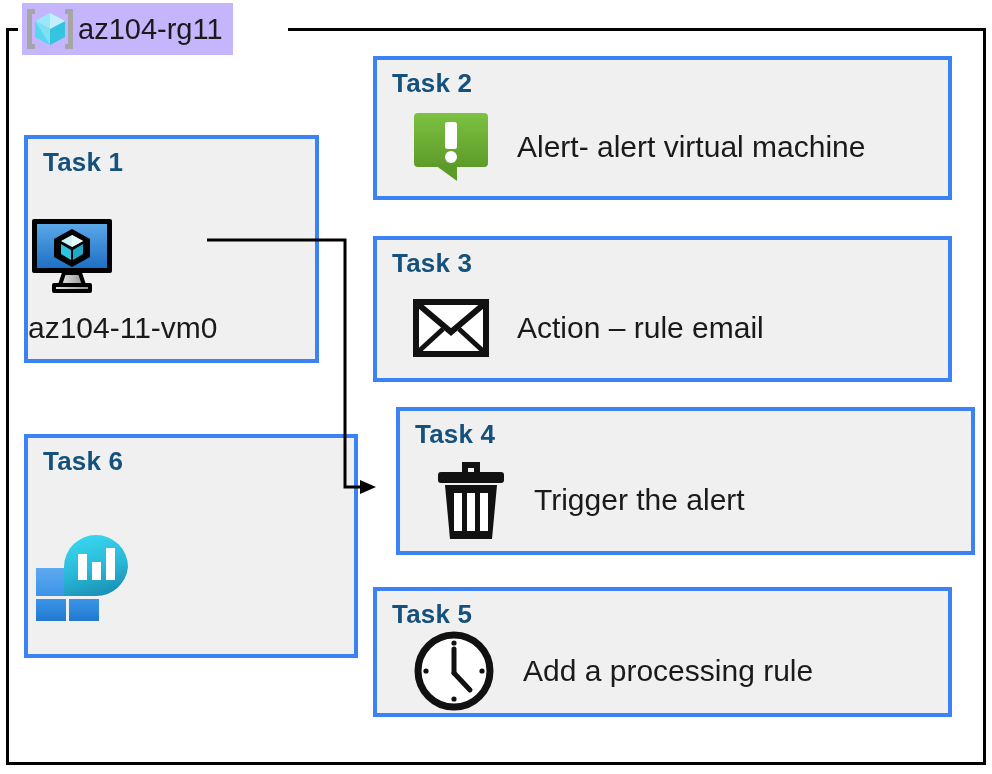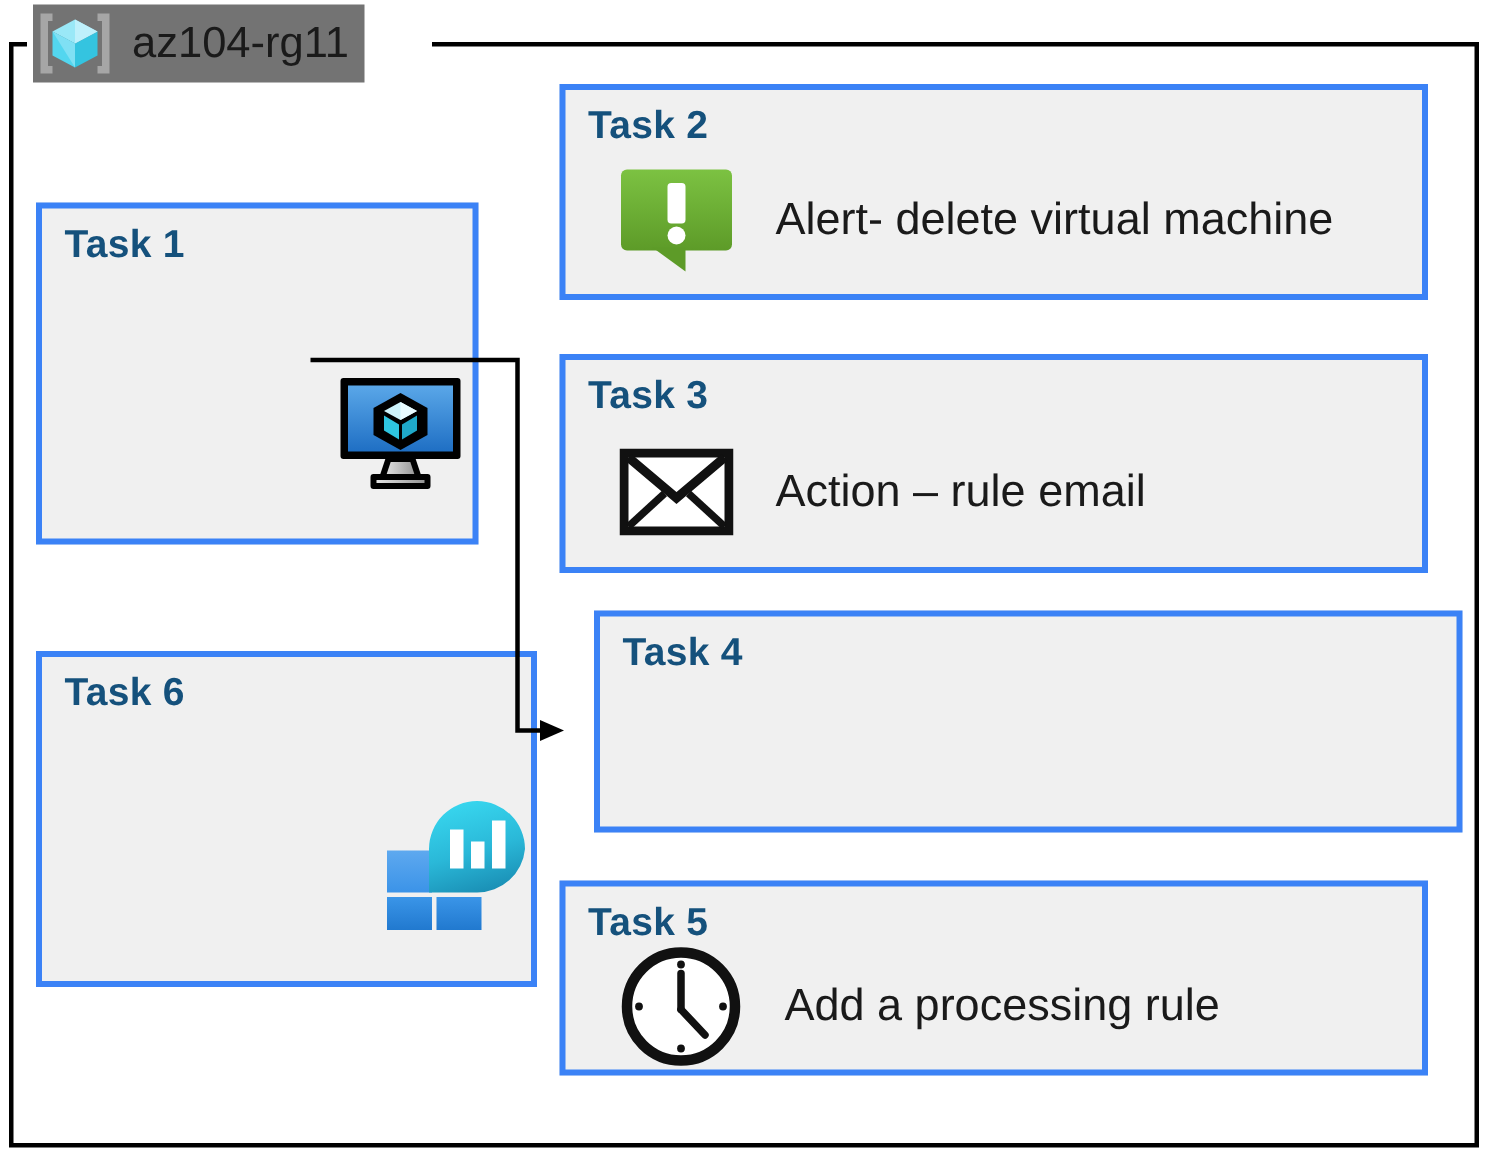--- a/index.html
+++ b/index.html
@@ -36,23 +36,22 @@
     background: #ffffff;
     z-index: 2;
   }
   #rg-label {
     position: absolute;
     left: 22px;
     top: 3px;
     height: 52px;
     display: flex;
     align-items: center;
-    gap: 10px;
     z-index: 3;
-    background: #737373;
+    background: #c4b5fd;
     padding-right: 10px;
   }
   #rg-label-text {
     font-size: 29px;
     color: #1a1a1a;
     line-height: 1;
     white-space: nowrap;
   }
 
   
@@ -83,21 +82,21 @@
   .card-label {
     font-size: 30px;
     color: #1a1a1a;
     white-space: nowrap;
   }
 
   
   .card-col {
     display: flex;
     flex-direction: column;
-    align-items: flex-end;
+    align-items: flex-start;
     justify-content: flex-end;
     padding-bottom: 14px;
   }
   .card-col .card-icon-wrap {
     margin-bottom: 12px;
   }
 
   
   .card-row-inner {
     position: absolute;
@@ -189,20 +188,21 @@
         <g>
           <path d="M44 12 L62 22 L62 40 L44 50 L26 40 L26 22 Z" fill="#000000"></path>
           <path d="M44 18 L55 24 L44 30 L33 24 Z" fill="#cdf3fb"></path>
           <path d="M33 27 L43 33 L43 43 L33 37 Z" fill="#2ec5e0"></path>
           <path d="M55 27 L55 37 L45 43 L45 33 Z" fill="#1fa9c9"></path>
           <path d="M44 18 L55 24 L44 30 Z" fill="#e8fbff"></path>
         </g>
       </svg>
     </span>
   </div>
+  <div class="card-label">az104-11-vm0</div>
 </div>
 
 <div class="card card-col" id="task6">
   <div class="card-title">Task 6</div>
   <div class="card-icon-wrap">
     <span class="la-icon">
       <svg viewBox="0 0 104 100" width="104" height="100" aria-hidden="true">
         <defs>
           <linearGradient id="laCircle" x1="0.3" y1="0" x2="0.6" y2="1">
             <stop offset="0%" stop-color="#38d7ef"></stop>
@@ -243,41 +243,57 @@
             <stop offset="0%" stop-color="#7cc242"></stop>
             <stop offset="100%" stop-color="#5d9b28"></stop>
           </linearGradient>
         </defs>
         <rect x="1" y="1" width="74" height="54" rx="4" fill="url(#alertG)"></rect>
         <path d="M22 53 L44 53 L44 69 Z" fill="#5d9b28"></path>
         <rect x="32" y="10" width="12" height="27" rx="2.5" fill="#ffffff"></rect>
         <circle cx="38" cy="45" r="6" fill="#ffffff"></circle>
       </svg>
     </span>
-    <span class="card-label">Alert- delete virtual machine</span>
+    <span class="card-label">Alert- alert virtual machine</span>
   </div>
 </div>
 
 <div class="card" id="task3">
   <div class="card-title">Task 3</div>
   <div class="card-row-inner">
     <span class="mail-icon">
       <svg viewBox="0 0 76 58" width="76" height="58" aria-hidden="true">
         <rect x="3" y="3" width="70" height="52" fill="#ffffff" stroke="#111111" stroke-width="6"></rect>
         <path d="M6 6 L38 33 L70 6" fill="none" stroke="#111111" stroke-width="6"></path>
         <path d="M6 52 L30 30" fill="none" stroke="#111111" stroke-width="5"></path>
         <path d="M70 52 L46 30" fill="none" stroke="#111111" stroke-width="5"></path>
       </svg>
     </span>
     <span class="card-label">Action – rule email</span>
   </div>
 </div>
 
 <div class="card" id="task4">
   <div class="card-title">Task 4</div>
+  <div class="card-row-inner">
+    <span class="trash-icon">
+      <svg viewBox="0 0 70 80" width="70" height="80" aria-hidden="true">
+
+        <path d="M26 2 L44 2 L44 12 L38 12 L38 8 L32 8 L32 12 L26 12 Z" fill="#111111"></path>
+
+        <rect x="2" y="12" width="66" height="11" rx="3" fill="#111111"></rect>
+
+        <path d="M9 25 L61 25 L56 79 L14 79 Z" fill="#111111"></path>
+        <rect x="18" y="33" width="8" height="38" fill="#ffffff"></rect>
+        <rect x="31" y="33" width="8" height="38" fill="#ffffff"></rect>
+        <rect x="44" y="33" width="8" height="38" fill="#ffffff"></rect>
+      </svg>
+    </span>
+    <span class="card-label">Trigger the alert</span>
+  </div>
 </div>
 
 <div class="card" id="task5">
   <div class="card-title">Task 5</div>
   <div class="card-row-inner">
     <span class="clock-icon">
       <svg viewBox="0 0 82 82" width="82" height="82" aria-hidden="true">
         <circle cx="41" cy="41" r="36" fill="#ffffff" stroke="#111111" stroke-width="7"></circle>
         <circle cx="41" cy="13" r="2.6" fill="#111111"></circle>
         <circle cx="41" cy="69" r="2.6" fill="#111111"></circle>

